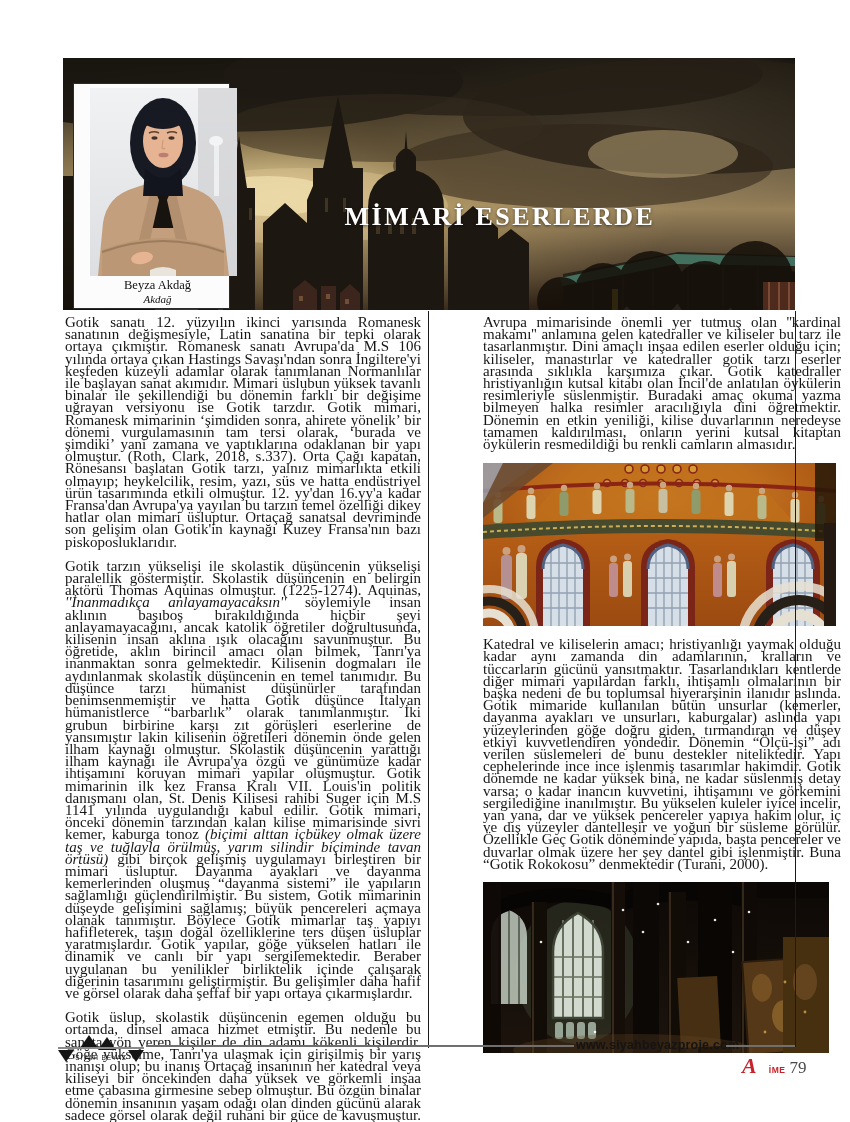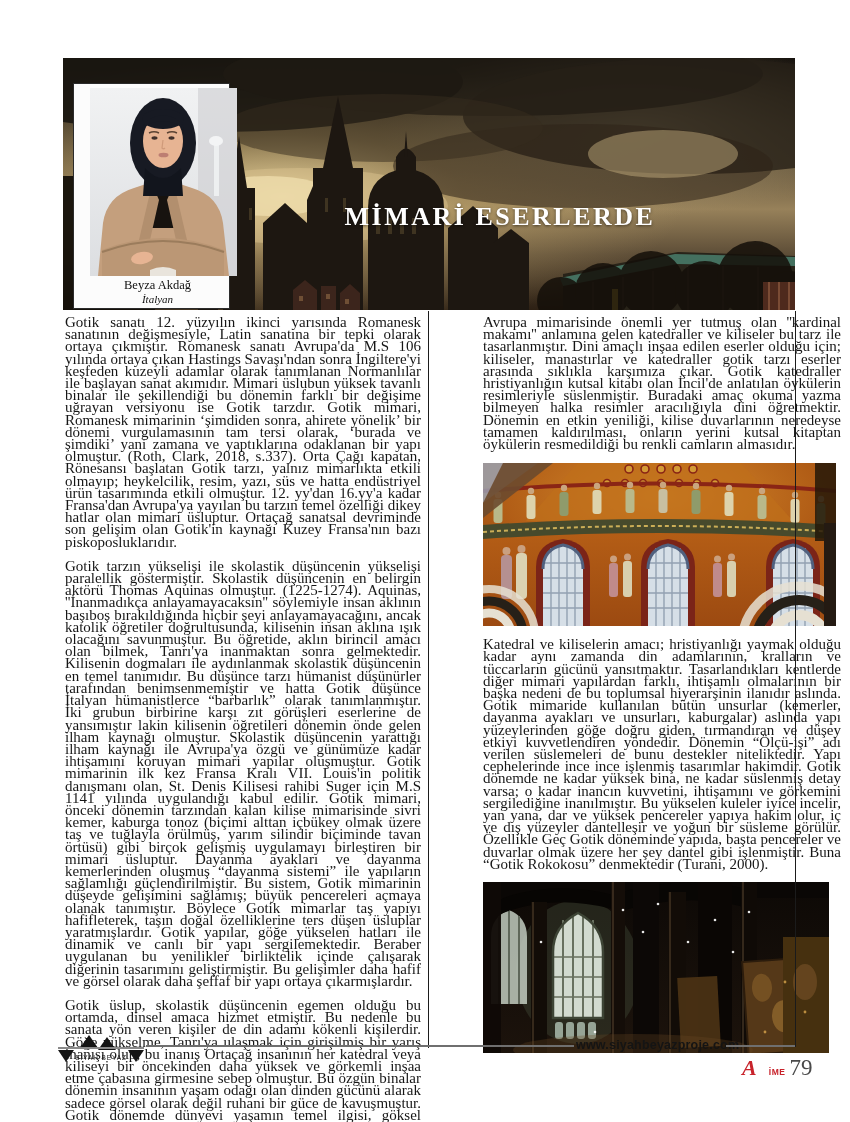--- a/index.html
+++ b/index.html
@@ -19,21 +19,21 @@
   #editor-card{position:absolute;left:73px;top:83px;width:157px;height:226px;box-sizing:border-box;
     background:#fcfcfc;border:1px solid #2b2b2b;padding:4px 4px 0 16px;}
   #editor-card svg{display:block;width:147px;height:188px;}
   #editor-caption{height:32px;text-align:center;background:#fcfcfc;}
   #editor-name{font-size:12.5px;line-height:15px;padding-top:2px;color:#111;}
   #editor-role{font-size:11px;font-style:italic;line-height:13px;color:#111;}
 
   
   .col{position:absolute;top:316px;text-align:justify;font-size:15px;line-height:12.2px;color:#161616;}
   .col p{margin:0 0 12px 0;}
-  .col .it{}
+  .col .it{font-style:italic;}
   #left-col{left:65px;width:356px;}
   #right-col{left:437px;width:358px;margin-left:46px;}
   #right-col [data-paragraphs] p:last-child{margin-bottom:0;}
 
   .photo{overflow:hidden;}
   .photo svg{display:block;width:100%;height:100%;}
   #dome-photo{width:353px;height:163px;margin:13px 0 12px 0;background:#a04c12;}
   #nave-photo{width:346px;height:171px;margin:12px 0 0 0;background:#120c07;}
 
   
@@ -53,21 +53,21 @@
   #sb-peak2{left:40px;top:3px;}
   #sb-bar{position:absolute;left:0;top:13px;width:86px;height:2px;background:#8a8a8a;}
   #sb-row{position:absolute;left:0;top:16px;width:86px;display:flex;align-items:center;justify-content:space-between;}
   .sb-tri-down{width:0;height:0;border-left:8px solid transparent;border-right:8px solid transparent;border-top:12px solid #151515;}
   #sb-text{font-family:"Liberation Sans",sans-serif;font-size:6.5px;letter-spacing:.9px;color:#161616;padding-top:2px;}
 
   
   #aime-logo{position:absolute;left:742px;top:1055px;display:flex;align-items:baseline;}
   #aime-a{color:#c8232b;font-family:"Liberation Serif",serif;font-style:italic;font-weight:bold;font-size:22px;line-height:22px;}
   #aime-rest{color:#c8232b;font-family:"Liberation Sans",sans-serif;font-weight:bold;font-size:8.5px;letter-spacing:.6px;margin-left:12px;}
-  #aime-num{color:#4a4a4a;font-family:"Liberation Serif",serif;font-size:23px;margin-left:4px;}
+  #aime-num{color:#4a4a4a;font-family:"Liberation Serif",serif;font-size:17px;margin-left:4px;}
 </style>
 </head>
 <body>
 
 <div id="page">
 
   <div id="header-photo">
     <svg viewBox="0 0 732 252" preserveAspectRatio="none">
       <defs>
         <linearGradient id="sky" x1="0" y1="0" x2="0" y2="1">
@@ -217,21 +217,21 @@
 
       <path d="M59,45 Q64,42.5 69,45" stroke="#5a4232" stroke-width="1.4" fill="none"></path>
       <path d="M77,45 Q82,42.5 87,45" stroke="#5a4232" stroke-width="1.4" fill="none"></path>
       <ellipse cx="64.5" cy="50" rx="3" ry="1.7" fill="#40302a"></ellipse>
       <ellipse cx="81.5" cy="50" rx="3" ry="1.7" fill="#40302a"></ellipse>
       <path d="M73,52 L72,60 Q73.5,61.5 75,60" stroke="#cf9a7a" stroke-width="1.2" fill="none"></path>
       <ellipse cx="73.5" cy="67" rx="5" ry="2.3" fill="#bd7e72"></ellipse>
     </svg>
     <div id="editor-caption">
       <div id="editor-name">Beyza Akdağ</div>
-      <div id="editor-role">İtalyan</div>
+      <div id="editor-role">Akdağ</div>
     </div>
   </div>
 
   <div id="left-col" class="col" data-paragraphs="article.left">
       <p><span>Gotik sanatı 12. yüzyılın ikinci yarısında Romanesk sanatının değişmesiyle, Latin sanatına bir tepki olarak ortaya çıkmıştır. Romanesk sanatı Avrupa'da M.S 106 yılında ortaya çıkan Hastings Savaşı'ndan sonra İngiltere'yi keşfeden kuzeyli adamlar olarak tanımlanan Normanlılar ile başlayan sanat akımıdır. Mimari üslubun yüksek tavanlı binalar ile şekillendiği bu dönemin farklı bir değişime uğrayan versiyonu ise Gotik tarzdır. Gotik mimari, Romanesk mimarinin ‘şimdiden sonra, ahirete yönelik’ bir dönemi vurgulamasının tam tersi olarak, ‘burada ve şimdiki’ yani zamana ve yaptıklarına odaklanan bir yapı olmuştur. (Roth, Clark, 2018, s.337).  Orta Çağı kapatan, Rönesansı başlatan Gotik tarzı, yalnız mimarlıkta etkili olmayıp; heykelcilik, resim, yazı, süs ve hatta endüstriyel ürün tasarımında etkili olmuştur. 12. yy'dan 16.yy'a kadar Fransa'dan Avrupa'ya yayılan bu tarzın temel özelliği dikey hatlar olan mimari üsluptur. Ortaçağ sanatsal devriminde son gelişim olan Gotik'in kaynağı Kuzey Fransa'nın bazı piskoposluklarıdır.</span></p>
       <p><span>Gotik tarzın yükselişi ile skolastik düşüncenin yükselişi paralellik göstermiştir. Skolastik düşüncenin en belirgin aktörü Thomas Aquinas olmuştur. (1225-1274). Aquinas, </span><span class="it">''İnanmadıkça anlayamayacaksın''</span><span> söylemiyle insan aklının başıboş bırakıldığında hiçbir şeyi anlayamayacağını, ancak katolik öğretiler doğrultusunda, kilisenin insan aklına ışık olacağını savunmuştur. Bu öğretide, aklın birincil amacı olan bilmek, Tanrı'ya inanmaktan sonra gelmektedir. Kilisenin dogmaları ile aydınlanmak skolastik düşüncenin en temel tanımıdır. Bu düşünce tarzı hümanist düşünürler tarafından benimsenmemiştir ve hatta Gotik düşünce İtalyan hümanistlerce “barbarlık” olarak tanımlanmıştır. İki grubun birbirine karşı zıt görüşleri eserlerine de yansımıştır lakin kilisenin öğretileri dönemin önde gelen ilham kaynağı olmuştur. Skolastik düşüncenin yarattığı ilham kaynağı ile Avrupa'ya özgü ve günümüze kadar ihtişamını koruyan mimari yapılar oluşmuştur. Gotik mimarinin ilk kez Fransa Kralı VII. Louis'in politik danışmanı olan, St. Denis Kilisesi rahibi Suger için M.S 1141 yılında uygulandığı kabul edilir. Gotik mimari, önceki dönemin tarzından kalan kilise mimarisinde sivri kemer, kaburga tonoz </span><span class="it">(biçimi alttan içbükey olmak üzere taş ve tuğlayla örülmüş, yarım silindir biçiminde tavan örtüsü)</span><span> gibi birçok gelişmiş  uygulamayı birleştiren bir mimari üsluptur. Dayanma ayakları ve dayanma kemerlerinden oluşmuş “dayanma sistemi” ile yapıların sağlamlığı güçlendirilmiştir. Bu sistem, Gotik mimarinin düşeyde gelişimini sağlamış; büyük pencereleri açmaya olanak tanımıştır. Böylece Gotik mimarlar taş yapıyı hafifleterek, taşın doğal özelliklerine ters düşen üsluplar yaratmışlardır. Gotik yapılar, göğe yükselen hatları ile dinamik ve canlı bir yapı sergilemektedir. Beraber uygulanan bu yenilikler birliktelik içinde çalışarak diğerinin tasarımını geliştirmiştir. Bu gelişimler daha hafif ve görsel olarak daha şeffaf bir yapı ortaya çıkarmışlardır.</span></p>
       <p><span>Gotik üslup, skolastik düşüncenin egemen olduğu bu ortamda, dinsel amaca hizmet etmiştir. Bu nedenle bu sanata yön veren kişiler de din adamı kökenli kişilerdir. Göğe yükselme, Tanrı'ya ulaşmak için girişilmiş bir yarış inanışı olup; bu inanış Ortaçağ insanının her katedral veya kiliseyi bir öncekinden daha yüksek ve görkemli inşaa etme çabasına girmesine sebep olmuştur. Bu özgün binalar dönemin insanının yaşam odağı olan dinden gücünü alarak sadece görsel olarak değil ruhani bir güce de kavuşmuştur. Gotik dönemde dünyevi yaşamın temel ilgisi, göksel yaşamı teminat altına  almaktır. Dolayısıyla, hem kentsel kibrin hem de içten dindarlığın ifadesi olarak ortaya çıkan büyük kent katedralleri, mimari denemelerin yapıldığı yapılar olmuştur.</span></p>
     </div>
 
   <div id="right-col" class="col">

